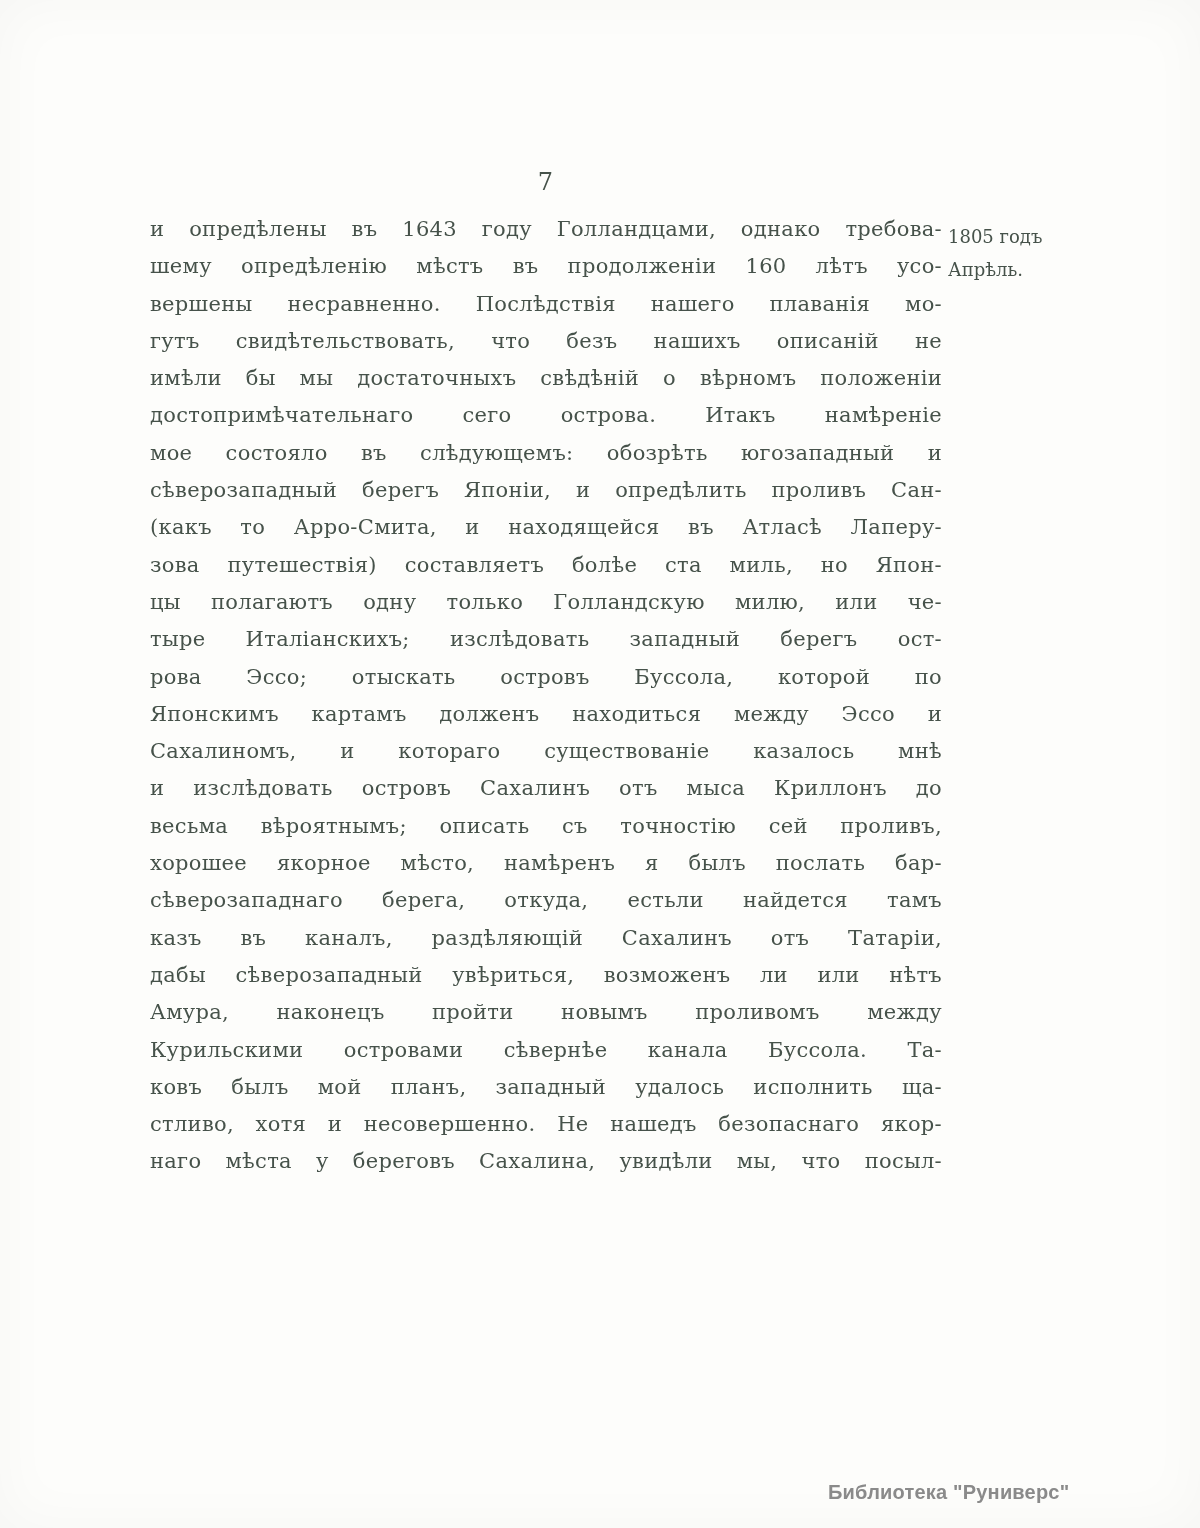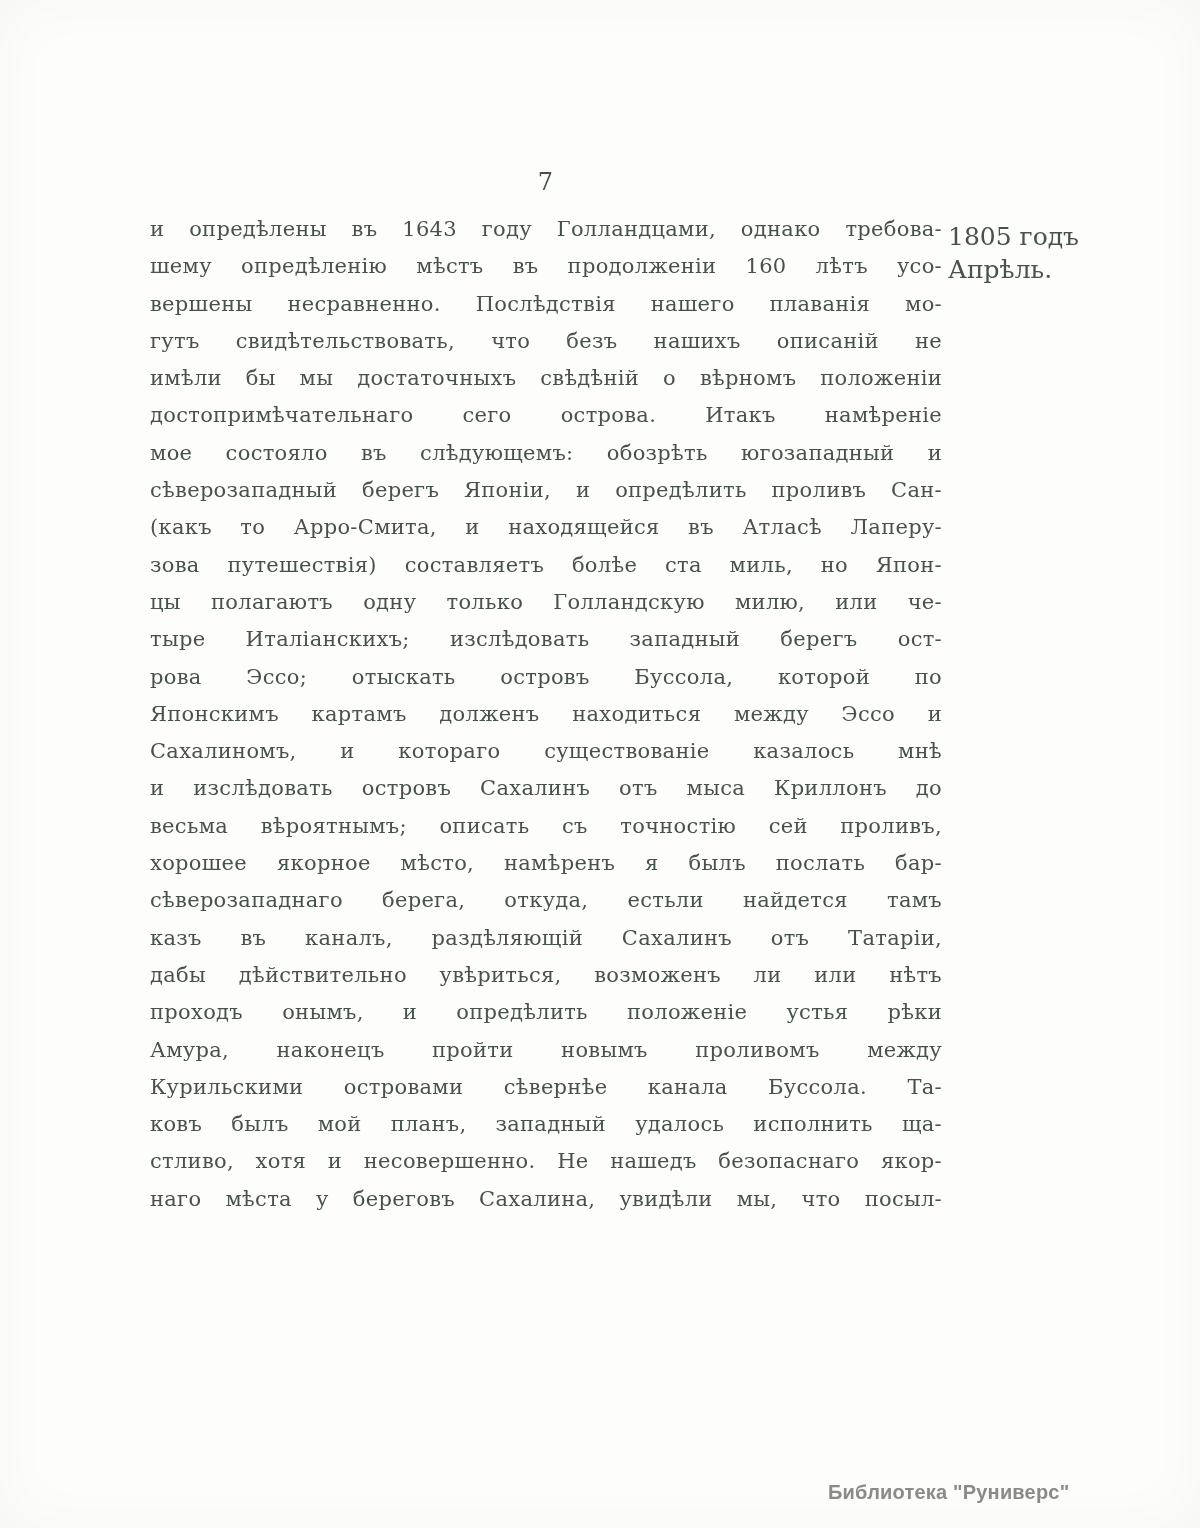--- a/index.html
+++ b/index.html
@@ -24,21 +24,21 @@
     left: 150px;
     width: 792px;
     text-align: center;
     font-size: 24px;
     letter-spacing: 1px;
   }
   .margin-note {
     position: absolute;
     left: 948px;
     top: 220px;
-    font-size: 25px;
+    font-size: 18px;
     line-height: 33px;
     white-space: nowrap;
   }
   .body-text {
     position: absolute;
     left: 150px;
     top: 211px;
     width: 792px;
     font-size: 21px;
     letter-spacing: 0.3px;
@@ -88,22 +88,21 @@
       <div class="text-line">цы полагаютъ одну только Голландскую милю, или че-</div>
       <div class="text-line">тыре Италіанскихъ; изслѣдовать западный берегъ ост-</div>
       <div class="text-line">рова Эссо; отыскать островъ Буссола, которой по</div>
       <div class="text-line">Японскимъ картамъ долженъ находиться между Эссо и</div>
       <div class="text-line">Сахалиномъ, и котораго существованіе казалось мнѣ</div>
       <div class="text-line">и изслѣдовать островъ Сахалинъ отъ мыса Криллонъ до</div>
       <div class="text-line">весьма вѣроятнымъ; описать съ точностію сей проливъ,</div>
       <div class="text-line">хорошее якорное мѣсто, намѣренъ я былъ послать бар-</div>
       <div class="text-line">сѣверозападнаго берега, откуда, естьли найдется тамъ</div>
       <div class="text-line">казъ въ каналъ, раздѣляющій Сахалинъ отъ Татаріи,</div>
-      <div class="text-line">дабы дѣйствительно увѣриться, возможенъ ли или нѣтъ</div>
-      <div class="text-line">проходъ онымъ, и опредѣлить положеніе устья рѣки</div>
+      <div class="text-line">дабы сѣверозападный увѣриться, возможенъ ли или нѣтъ</div>
       <div class="text-line">Амура, наконецъ пройти новымъ проливомъ между</div>
       <div class="text-line">Курильскими островами сѣвернѣе канала Буссола. Та-</div>
       <div class="text-line">ковъ былъ мой планъ, западный удалось исполнить ща-</div>
       <div class="text-line">стливо, хотя и несовершенно. Не нашедъ безопаснаго якор-</div>
       <div class="text-line">наго мѣста у береговъ Сахалина, увидѣли мы, что посыл-</div>
     </div>
 
   <div class="watermark">Библиотека "Руниверс"</div>
 
 </div>

